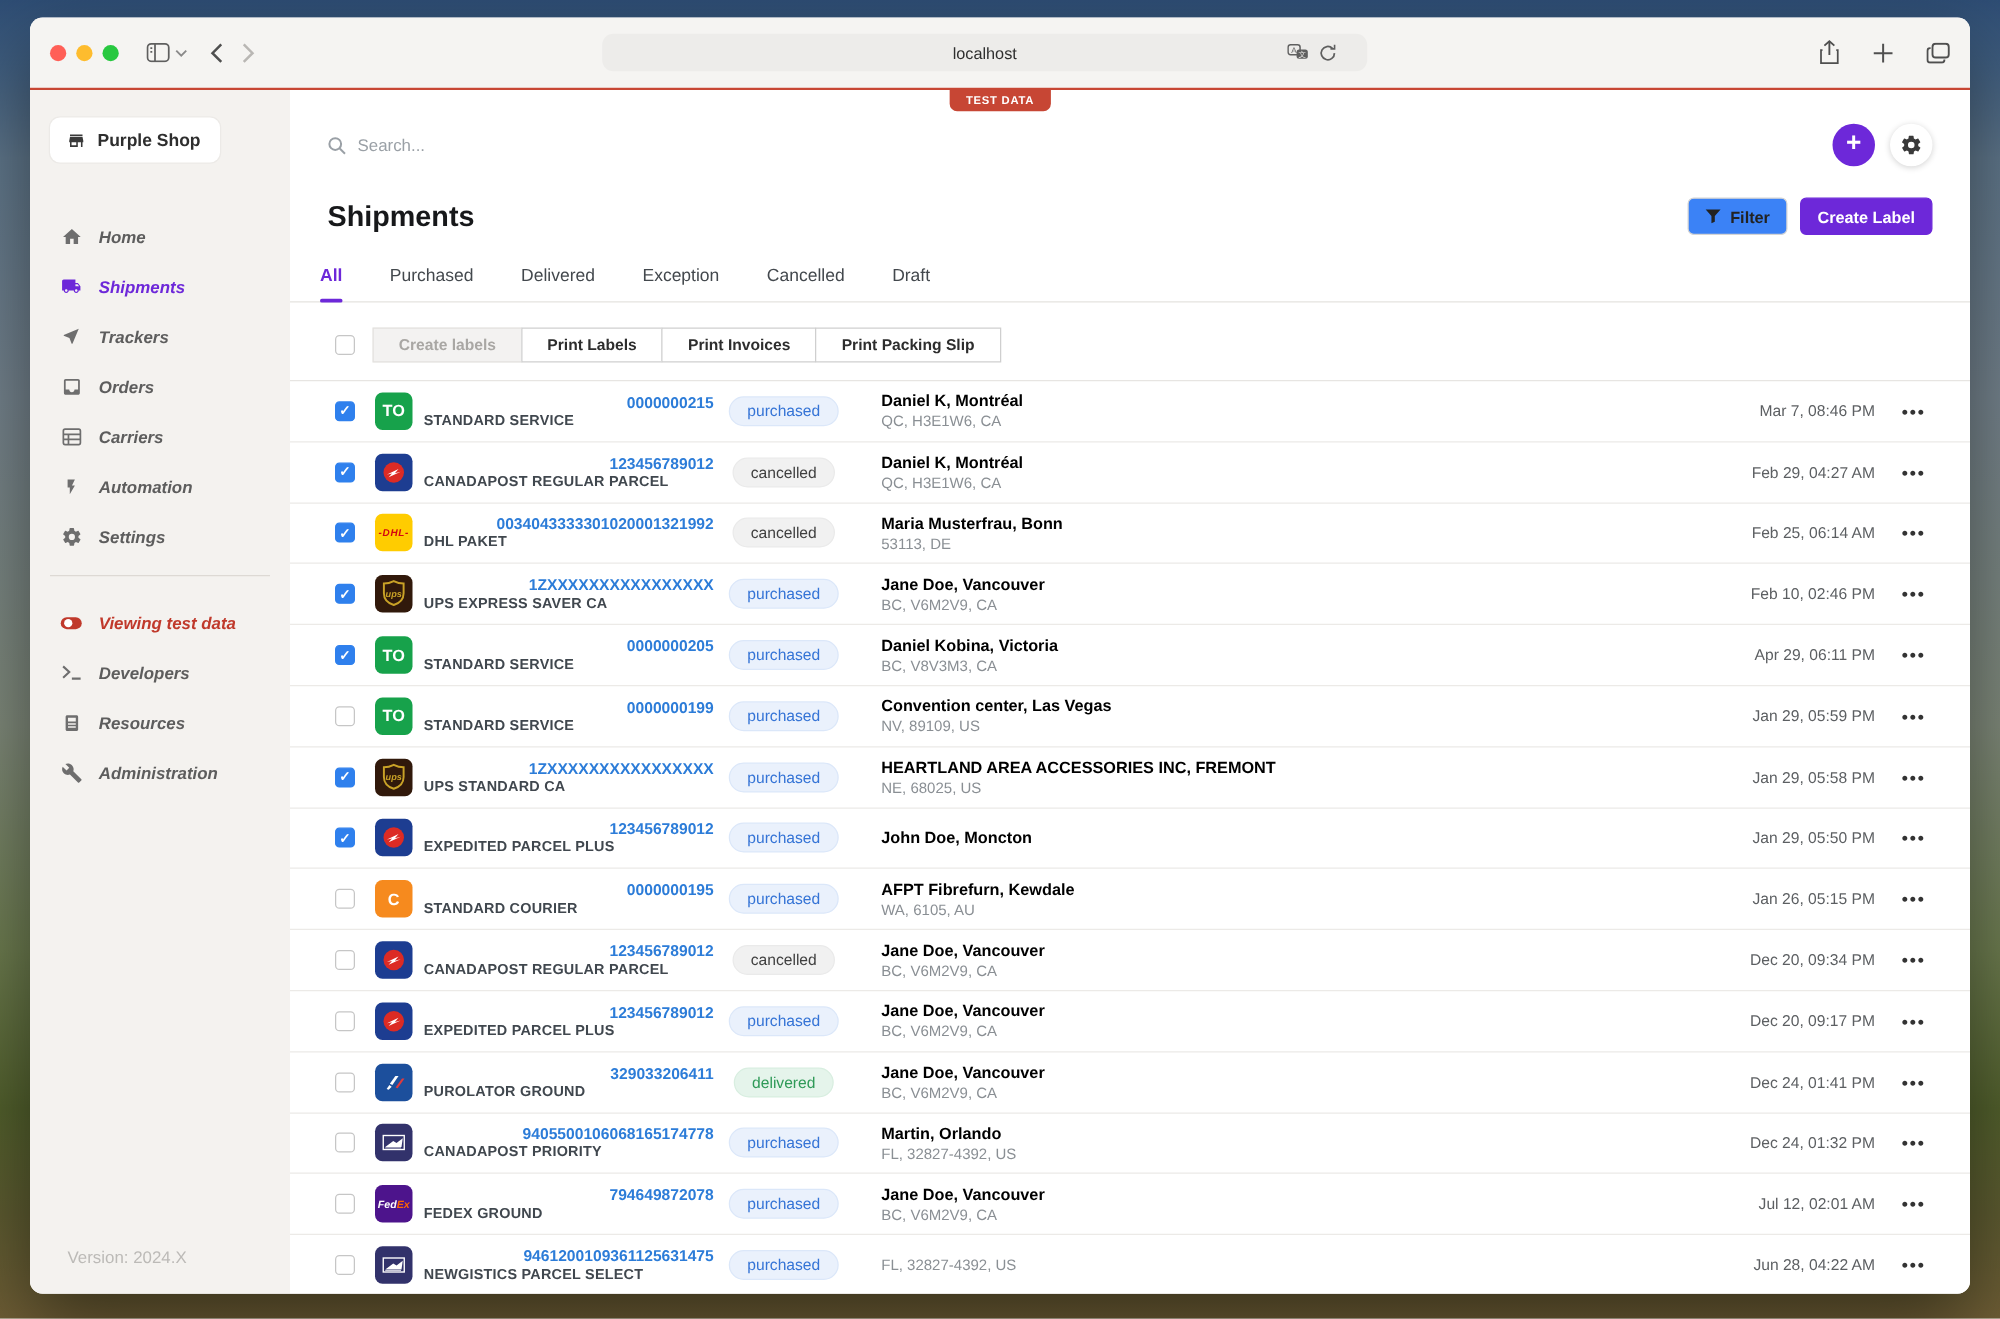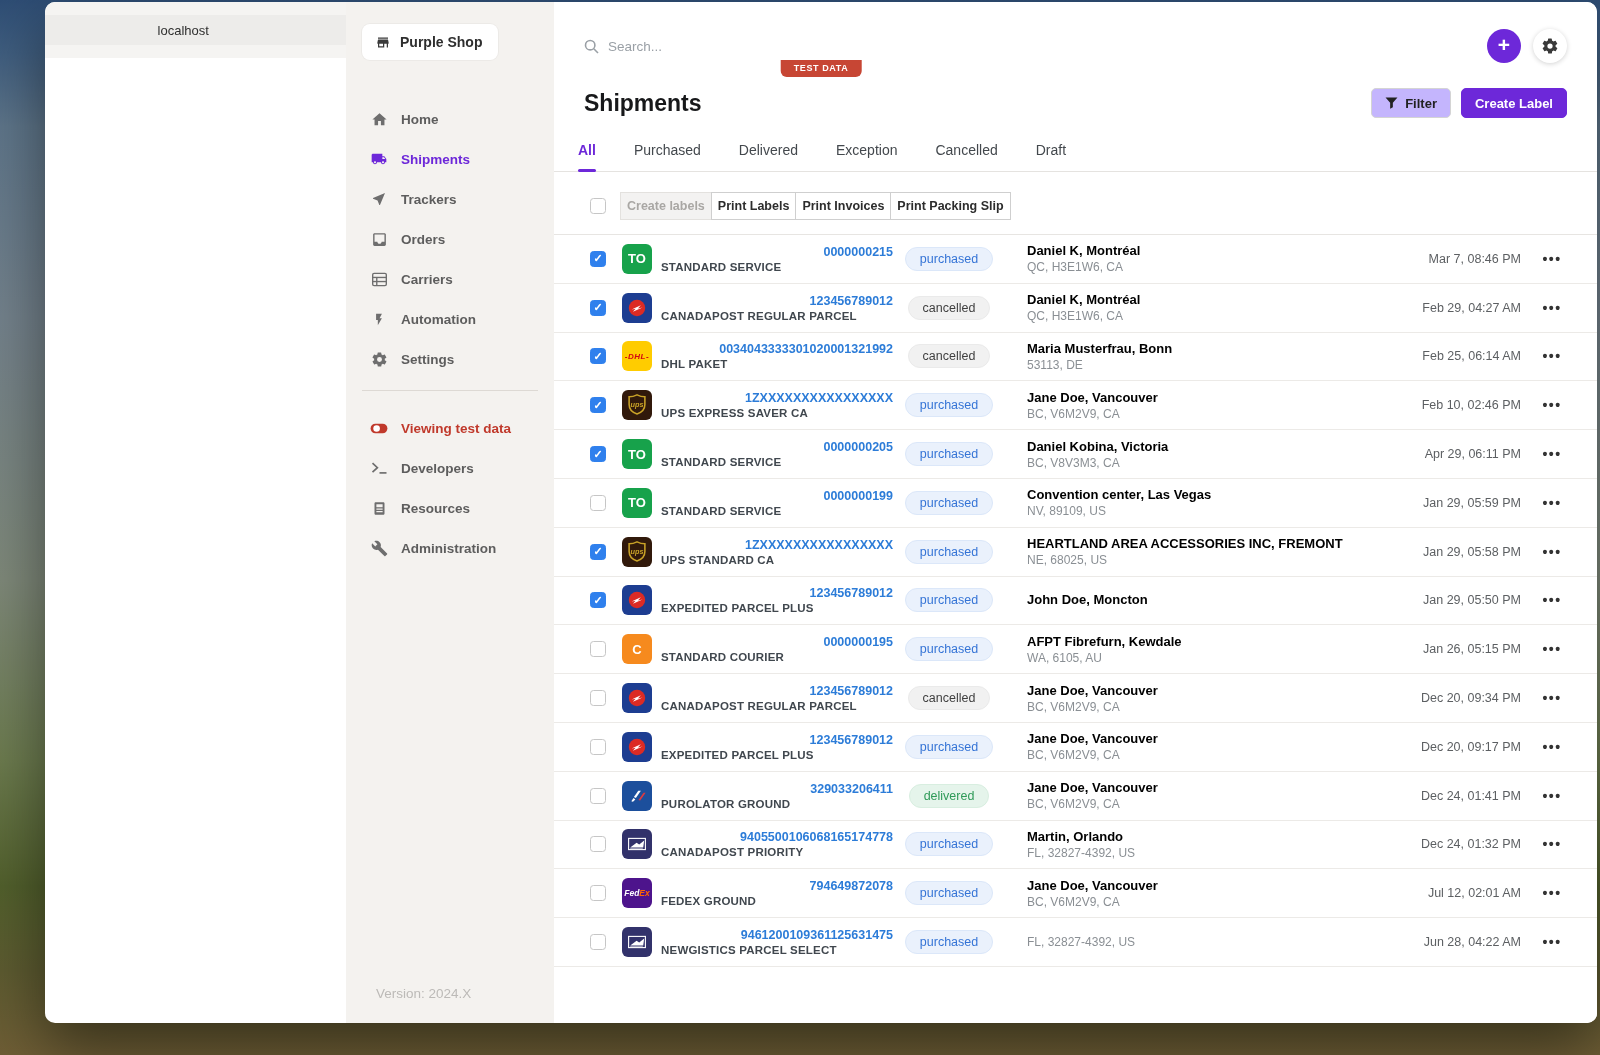--- a/index.html
+++ b/index.html
@@ -1,20 +1,20 @@
 <!DOCTYPE html>
 <html><head>
 <meta charset="utf-8">
 <style>
   * { margin:0; padding:0; box-sizing:border-box; }
   html,body { width:1600px; height:1055px; overflow:hidden; font-family:"Liberation Sans", sans-serif; }
   .wallpaper { position:relative; width:1600px; height:1055px;
     background:linear-gradient(180deg,#2e4d74 0%,#3f5d7e 5%,#5d7488 12%,#72808a 30%,#7d8778 55%,#6b7a4e 72%,#515f2c 84%,#5c5a30 92%,#6e5d35 100%); }
-  .window { position:absolute; left:24px; top:2px; width:1552px; height:1021px; border-radius:10px;
-    background:#fff; box-shadow:0 25px 60px rgba(0,0,0,.45); overflow:hidden; display:flex; flex-direction:row;margin-left:21px; }
+  .window { position:absolute; left:24px; top:14px; width:1552px; height:1021px; border-radius:10px;
+    background:#fff; box-shadow:0 25px 60px rgba(0,0,0,.45); overflow:hidden; display:flex; flex-direction:column; }
 
   
   .titlebar { height:56px; background:#f5f4f2; display:flex; align-items:center; padding:0 16px; flex-shrink:0; position:relative; }
   .lights { display:flex; gap:8px; margin-right:22px; }
   .light { width:13px; height:13px; border-radius:50%; }
   .l-red{background:#ff5f57}.l-yel{background:#febc2e}.l-grn{background:#28c840}
   .tb-ic { color:#5f5f5f; display:flex; align-items:center; justify-content:center; }
   .panel-btn{margin-right:4px} .chev-btn{margin-right:18px} .nav-arrow{margin:0 14px 0 0}
   .nav-arrow.fwd{color:#b9b7b4; margin-right:0;}
   .urlbar { position:absolute; left:50%; top:13px; transform:translateX(-52%); width:612px; height:30px; background:#edecea;
@@ -26,54 +26,54 @@
   .testtab { position:absolute; left:50%; top:58px; transform:translateX(-50%); background:#c74634; color:#fff;
     font-size:9px; font-weight:bold; letter-spacing:.6px; padding:3px 13px 4px; border-radius:0 0 6px 6px; z-index:30; }
 
   
   .app { flex:1; display:flex; min-height:0; }
   .sidebar { width:208px; background:#f4f2ef; padding:22px 16px; position:relative; flex-shrink:0; }
   .brand { background:#fff; border-radius:8px; height:36px; display:inline-flex; align-items:center; gap:9px;
     padding:0 16px 0 13px; font-size:14px; font-weight:bold; color:#2e2e2e; box-shadow:0 0 0 1px rgba(0,0,0,.03); }
   .nav { margin-top:44px; }
   .nav-item { display:flex; align-items:center; gap:13px; padding:6px 8px; margin-bottom:10px; font-size:13.5px;
-    font-weight:bold; color:#5d5d5d; cursor:pointer; border-radius:6px; }
+    font-weight:bold; color:#5d5d5d; cursor:pointer; border-radius:6px;font-style:italic; }
   .nav-item .ni { width:18px; height:18px; display:flex; align-items:center; justify-content:center; color:#6e6e6e; }
   .nav-item.active { color:#6d28d9; } .nav-item.active .ni { color:#6d28d9; }
   .nav-item.danger { color:#c0392b; } .nav-item.danger .ni { color:#c0392b; }
   .sdivider { height:1px; background:#ddd9d4; margin:16px 0 22px; }
   .version { position:absolute; left:30px; bottom:22px; font-size:13.5px; color:#bcbab7; }
 
   .main { flex:1; background:#fff; min-width:0; display:flex; flex-direction:column; padding-top:24px; position:relative; }
   .topbar { display:flex; align-items:center; padding:0 30px; height:40px; }
   .searchbox { display:flex; align-items:center; gap:9px; color:#9aa0a6; font-size:13.5px; }
   .top-actions { margin-left:auto; display:flex; gap:12px; align-items:center; }
   .circle-btn { width:34px; height:34px; border-radius:50%; display:flex; align-items:center; justify-content:center; cursor:pointer; }
   .plus-btn { background:#6d28d9; color:#fff; font-size:21px; font-weight:bold; padding-bottom:2px; }
   .gear-btn { background:#fff; color:#3a3a3a; box-shadow:0 1px 5px rgba(0,0,0,.18); }
 
   .page-head { display:flex; align-items:center; padding:0 30px; margin-top:22px; }
   .page-title { font-size:23px; font-weight:bold; color:#17181a; }
   .head-actions { margin-left:auto; display:flex; gap:10px; }
   .btn { height:30px; display:inline-flex; align-items:center; gap:7px; font-size:13px; font-weight:bold;
     border-radius:5px; padding:0 13px; cursor:pointer; }
-  .btn-filter { background:#c4b5fd; border:1px solid #d4d4d4; color:#222; }
+  .btn-filter { background:#3b82f6; border:1px solid #d4d4d4; color:#222; }
   .btn-primary { background:#6d28d9; color:#fff; border:1px solid #6d28d9; }
 
   .tabs { display:flex; gap:38px; padding:0 24px; margin-top:24px; border-bottom:1px solid #e5e3e0; }
   .tab { font-size:14px; color:#43484d; padding-bottom:13px; cursor:pointer; position:relative; }
   .tab.active { color:#6d28d9; font-weight:bold; }
   .tab.active::after { content:""; position:absolute; left:0; right:0; bottom:-1px; height:3px; background:#6d28d9; border-radius:2px; }
 
   .bulkbar { display:flex; align-items:center; margin:20px 30px 0 36px; padding-bottom:14px; }
   .cb { width:16px; height:16px; border:1.5px solid #c6c6c6; border-radius:3.5px; background:#fff; flex-shrink:0;
     display:flex; align-items:center; justify-content:center; cursor:pointer; }
   .cb.checked { background:#2f80ed; border-color:#2f80ed; color:#fff; font-size:11px; font-weight:bold; }
   .btn-group { display:flex; margin-left:15px; }
-  .gbtn { height:28px; padding:0 6px; background:#fff; border:1px solid #cfcfcf; font-size:12.5px; font-weight:bold;
+  .gbtn { height:28px; padding:0 20px; background:#fff; border:1px solid #cfcfcf; font-size:12.5px; font-weight:bold;
     color:#2d2d2d; display:flex; align-items:center; cursor:pointer; margin-left:-1px; }
   .gbtn.disabled { background:#f3f2f1; color:#a9a7a4; border-color:#e3e1de; cursor:default; }
 
   .rows { border-top:1px solid #e7e5e2; overflow:hidden; flex:1; }
   .row { height:48.8px; display:flex; align-items:center; padding:0 14px 0 36px; border-bottom:1px solid #eceae7; }
   .row .cb { margin-right:16px; }
   .logo { width:30px; height:30px; border-radius:6px; margin-right:9px; flex-shrink:0;
     display:flex; align-items:center; justify-content:center; overflow:hidden; }
   .logo .ltxt { color:#fff; font-weight:bold; font-size:13px; }
   .logo .dhl { color:#d40511; font-weight:bold; font-style:italic; font-size:8px; letter-spacing:.5px; }

